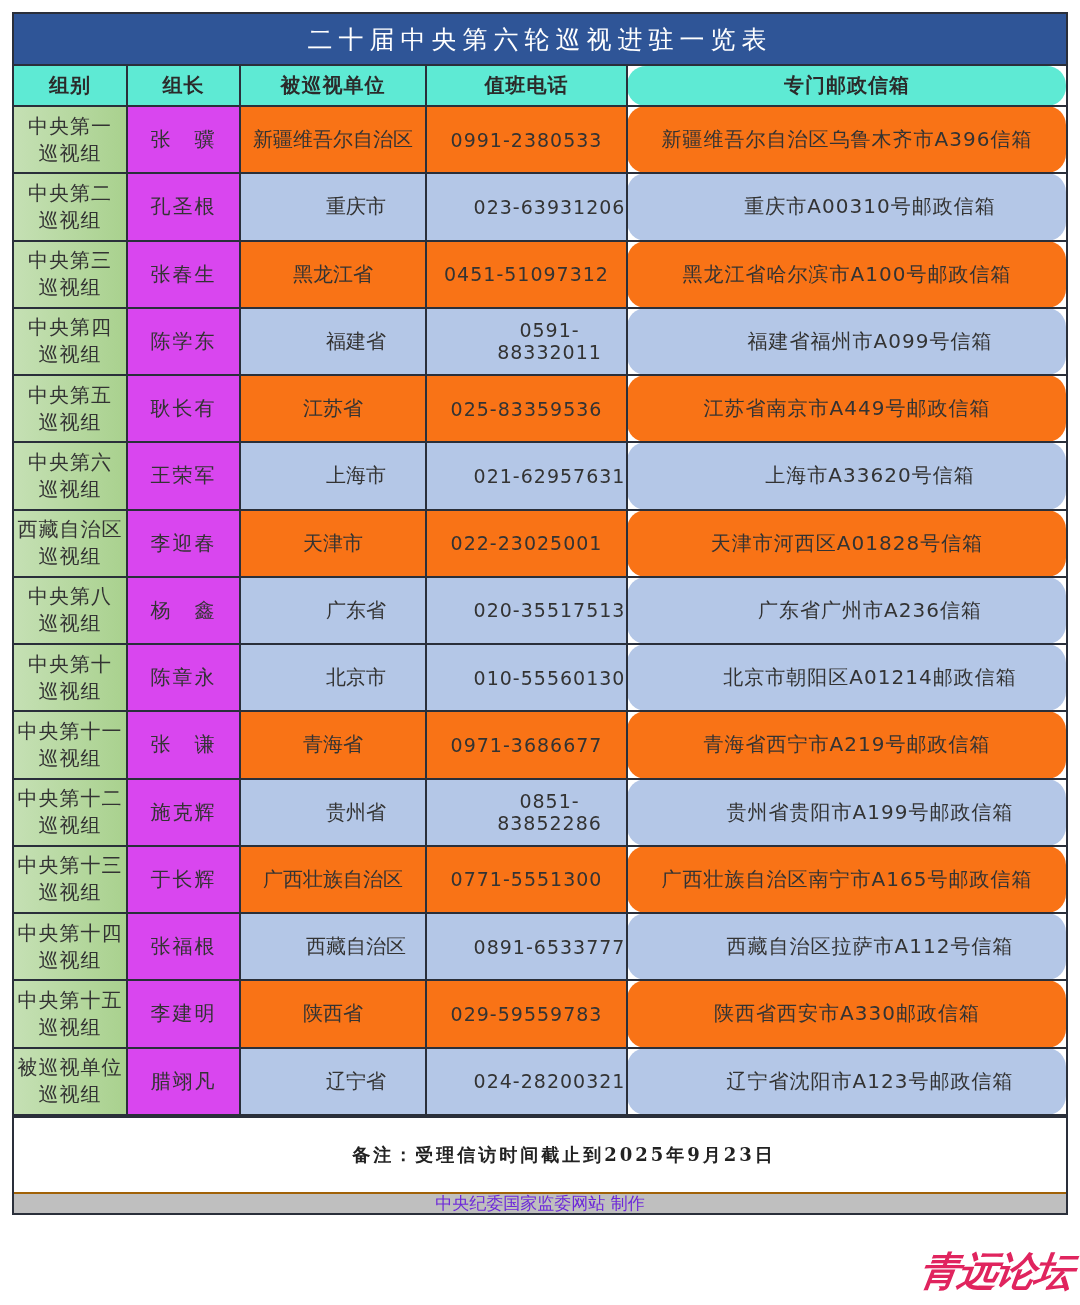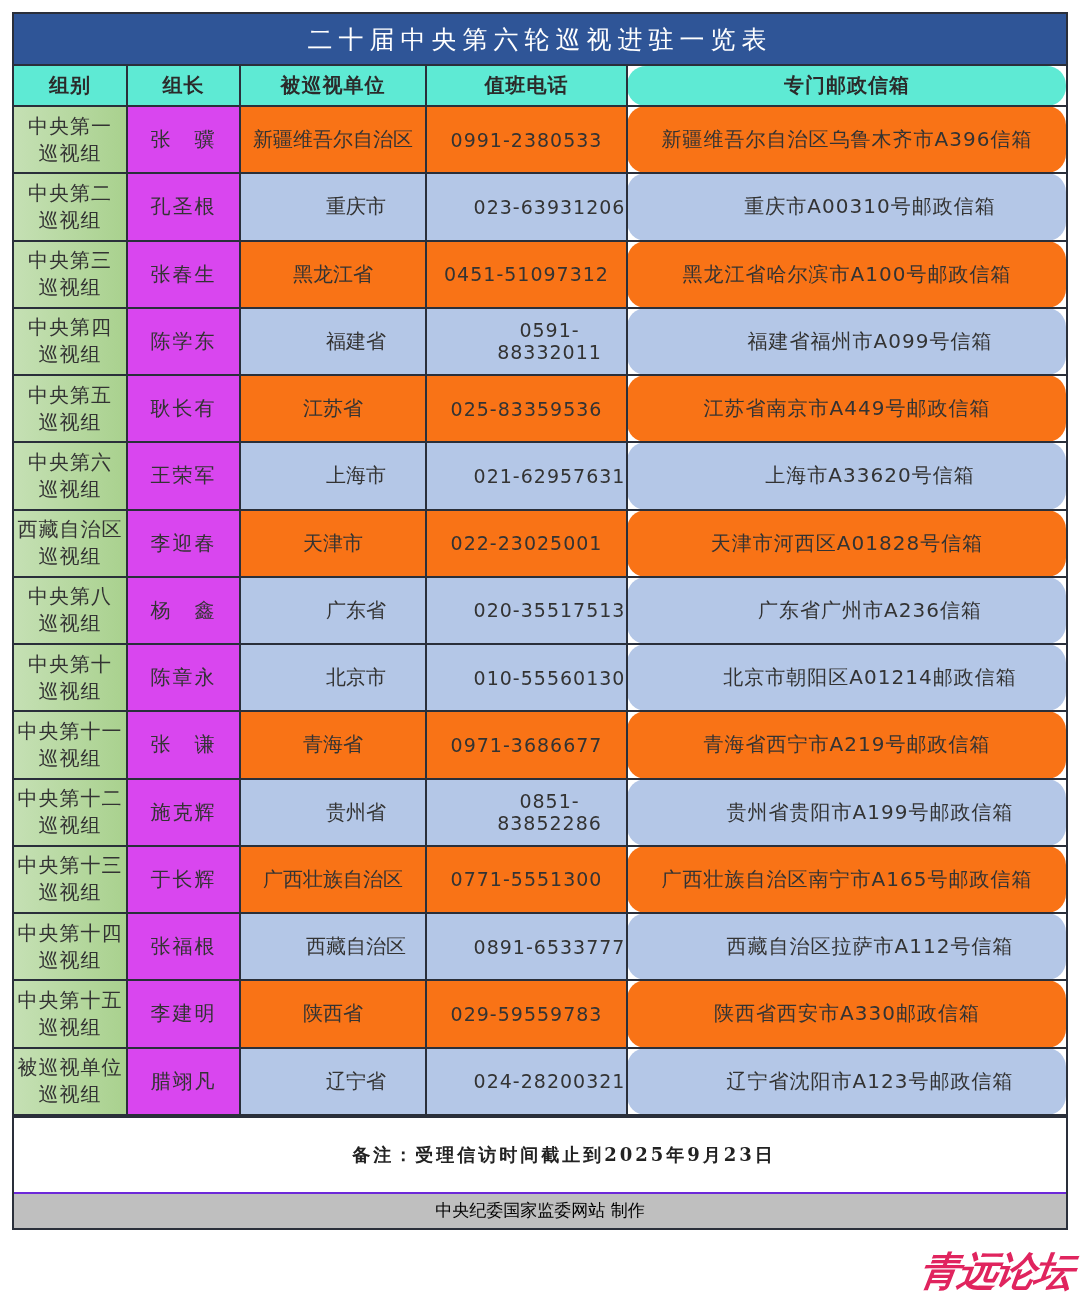--- a/index.html
+++ b/index.html
@@ -42,23 +42,23 @@
   tr.row-blue td.data { background: #b4c7e7; padding-left: 46px; }
   td.phone { font-family: "DejaVu Sans", sans-serif; font-size: 19px; letter-spacing: 1px; }
   td.mailbox { font-size: 20px; letter-spacing: 1px; }
 
   .note-row {
     height: 76px; display: flex; align-items: center; justify-content: center;
     font-family: "DejaVu Serif", "Liberation Serif", serif; font-size: 18px; font-weight: bold;
     letter-spacing: 3px; color: #222; border-top: 2px solid #2a2f3a; padding-left: 48px;
   }
   .footer-bar {
-    height: 36px; background: #bfbfbf; border-top: 2px solid #6d28d9;
+    height: 21px; background: #bfbfbf; border-top: 2px solid #a16207;
     display: flex; align-items: center; justify-content: center;
-    font-size: 17px; color: #000000;
+    font-size: 17px; color: #6d28d9;
   }
   .watermark {
     position: absolute; right: 8px; bottom: 6px;
     font-family: "DejaVu Sans", sans-serif; font-weight: bold; font-style: italic;
     font-size: 40px; color: #e0245e; letter-spacing: -2px;
     transform: skewX(-8deg);
   }
 </style>
 </head>
 <body>

